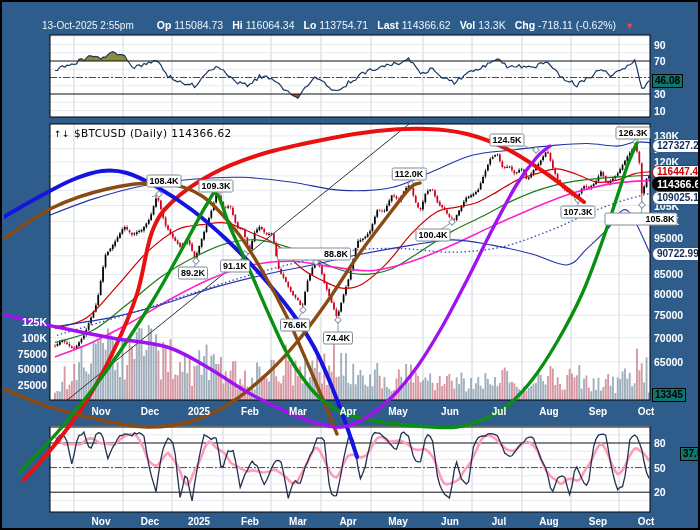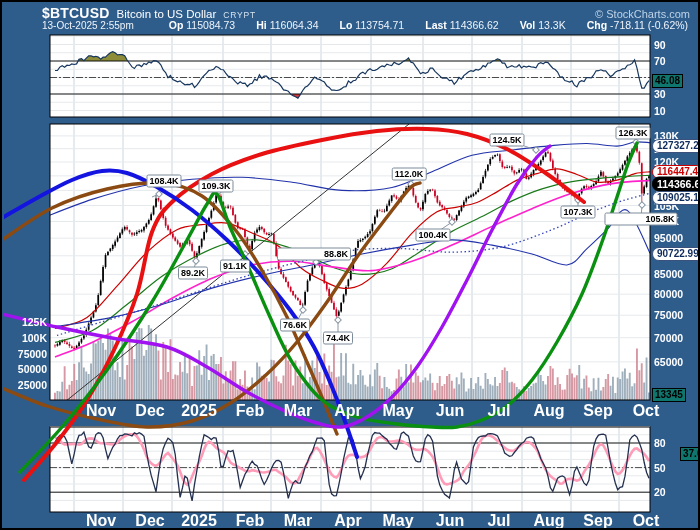--- a/index.html
+++ b/index.html
@@ -7,52 +7,46 @@
     position:relative;width:700px;height:530px;box-sizing:border-box;
     background:#2e5d8c;border:2px solid #000;overflow:hidden;
     font-family:"Liberation Sans",sans-serif;
   }
   
   #hdr1{position:absolute;left:40px;right:8px;top:3px;height:14px;display:flex;align-items:baseline;gap:7px;white-space:nowrap;}
   #hdr1 .sym{color:#fff;font-weight:bold;font-size:14px;letter-spacing:.2px;}
   #hdr1 .nm{color:#fff;font-size:11.5px;}
   #hdr1 .ex{color:#d7e4f2;font-size:8.5px;letter-spacing:.8px;}
   #hdr1 .brand{margin-left:auto;color:#bed3e8;font-size:11px;text-decoration:none;}
-  #hdr2{position:absolute;left:40px;right:8px;top:17px;height:13px;display:flex;align-items:baseline;gap:21px;white-space:nowrap;color:#eef4fb;font-size:10.5px;}
+  #hdr2{position:absolute;left:40px;right:8px;top:17px;height:13px;display:flex;align-items:baseline;gap:9px;white-space:nowrap;color:#eef4fb;font-size:10.5px;}
   #hdr2 .dt{font-size:10px;margin-right:14px;}
   #hdr2 b{color:#fff;font-weight:bold;margin-right:3px;margin-top:16px;}
   #hdr2 .tri{color:#ff4040;font-size:9px;}
   
   #gfx{position:absolute;left:0;top:0;}
   
   #ptitle{position:absolute;left:52px;top:125px;font-family:"DejaVu Sans",sans-serif;font-size:10.5px;color:#000;letter-spacing:.4px;white-space:nowrap;}
   #ptitle .updn{font-size:9px;margin-right:4px;}
   
   .albl{position:absolute;color:#fff;font-weight:bold;font-size:10.5px;transform:translateY(-50%);white-space:nowrap;}
   .vlbl{position:absolute;color:#fff;font-weight:bold;font-size:10.5px;transform:translateY(-50%);width:38px;left:7px;text-align:right;}
-  .month{position:absolute;color:#fff;font-weight:bold;font-size:16px;transform:translate(-50%,-50%);padding-left:38px;}
+  .month{position:absolute;color:#fff;font-weight:bold;font-size:10px;transform:translate(-50%,-50%);padding-left:38px;}
   .bubble{position:absolute;left:650px;transform:translateY(-50%);background:#fff;border:1px solid #3a517c;
           border-radius:7px;padding:0 4px;font-size:10px;font-weight:bold;color:#0d2a5c;white-space:nowrap;line-height:12px;}
   .bubble.red{border-color:#cc0000;color:#cc0000;}
   .bubble.black{background:#000;border-color:#000;color:#fff;font-size:10.5px;line-height:13px;}
   .vbox{position:absolute;left:650px;transform:translateY(-50%);background:#0f766e;border:1px solid #000;
         padding:0 2px;font-size:10px;font-weight:bold;color:#000;white-space:nowrap;line-height:12px;}
   .callout{position:absolute;transform:translate(-50%,-50%);background:#fff;border:1px solid #7d8b99;border-radius:2px;
            padding:0 2px;font-size:9px;font-weight:bold;color:#000;line-height:11px;white-space:nowrap;}
 </style>
 </head>
 <body>
 
 <div id="root">
-  <div id="hdr1">
-    <span class="sym">$BTCUSD</span>
-    <span class="nm">Bitcoin to US Dollar</span>
-    <span class="ex">CRYPT</span>
-    <a class="brand" href="#">© StockCharts.com</a>
-  </div>
   <div id="hdr2">
     <span class="dt">13-Oct-2025 2:55pm</span>
     <span><b>Op</b><span>115084.73</span></span>
     <span><b>Hi</b><span>116064.34</span></span>
     <span><b>Lo</b><span>113754.71</span></span>
     <span><b>Last</b><span>114366.62</span></span>
     <span><b>Vol</b><span>13.3K</span></span>
     <span><b>Chg</b><span>-718.11 (-0.62%)</span></span>
     <span class="tri">▼</span>
   </div>
@@ -225,20 +219,23 @@
       <g clip-path="url(#cpPage)">
         <path d="M22,478C27.5,471.6666666666667 44.5,453.3333333333333 55,440C65.5,426.6666666666667 75.5,413.3333333333333 85,398C94.5,382.6666666666667 103.66666666666667,365.6666666666667 112,348C120.33333333333333,330.3333333333333 128.66666666666666,311.6666666666667 135,292C141.33333333333334,272.3333333333333 144.16666666666666,245.33333333333334 150,230C155.83333333333334,214.66666666666666 160,209.66666666666666 170,200C180,190.33333333333334 195,180 210,172C225,164 241.66666666666666,157.66666666666666 260,152C278.3333333333333,146.33333333333334 300.8333333333333,141.83333333333334 320,138C339.1666666666667,134.16666666666666 357.5,130.83333333333334 375,129C392.5,127.16666666666667 410,126.5 425,127C440,127.5 451.6666666666667,128.66666666666666 465,132C478.3333333333333,135.33333333333334 491.6666666666667,140.33333333333334 505,147C518.3333333333334,153.66666666666666 532.1666666666666,163.16666666666666 545,172C557.8333333333334,180.83333333333334 575.8333333333334,195.33333333333334 582,200" fill="none" stroke="#e81010" stroke-width="4" stroke-linecap="round" stroke-linejoin="round"></path>
         <path d="M0,216C5.833333333333333,212.66666666666666 23.333333333333336,202.33333333333334 35,196C46.666666666666664,189.66666666666666 59.166666666666664,182.5 70,178C80.83333333333333,173.5 90.83333333333333,170.16666666666666 100,169C109.16666666666667,167.83333333333334 115.83333333333333,168.33333333333334 125,171C134.16666666666666,173.66666666666666 144.16666666666666,178.83333333333334 155,185C165.83333333333334,191.16666666666666 178.33333333333334,199.16666666666666 190,208C201.66666666666666,216.83333333333334 213.66666666666666,227.33333333333334 225,238C236.33333333333334,248.66666666666666 247.5,260.3333333333333 258,272C268.5,283.6666666666667 279,295.8333333333333 288,308C297,320.1666666666667 305,332.1666666666667 312,345C319,357.8333333333333 324.5,371.6666666666667 330,385C335.5,398.3333333333333 340.8333333333333,413.3333333333333 345,425C349.1666666666667,436.6666666666667 353.3333333333333,450 355,455" fill="none" stroke="#1414e0" stroke-width="4" stroke-linecap="round" stroke-linejoin="round"></path>
         <path d="M0,238C8.333333333333334,232.66666666666666 32.5,214.5 50,206C67.5,197.5 86.66666666666667,191.16666666666666 105,187C123.33333333333333,182.83333333333334 144.16666666666666,179.83333333333334 160,181C175.83333333333334,182.16666666666666 187.5,185.83333333333334 200,194C212.5,202.16666666666666 224.66666666666666,217 235,230C245.33333333333334,243 253.66666666666666,257.8333333333333 262,272C270.3333333333333,286.1666666666667 277.8333333333333,300.3333333333333 285,315C292.1666666666667,329.6666666666667 298.8333333333333,345.8333333333333 305,360C311.1666666666667,374.1666666666667 317,388 322,400C327,412 332.8333333333333,426.6666666666667 335,432" fill="none" stroke="#8a4a12" stroke-width="3.4" stroke-linecap="round" stroke-linejoin="round"></path>
         <path d="M0,386C7.5,389 29.166666666666664,398.8333333333333 45,404C60.833333333333336,409.1666666666667 78.33333333333333,413.5 95,417C111.66666666666667,420.5 129.16666666666666,424.6666666666667 145,425C160.83333333333334,425.3333333333333 175.83333333333334,423.1666666666667 190,419C204.16666666666666,414.8333333333333 217.5,407.8333333333333 230,400C242.5,392.1666666666667 254.16666666666666,382 265,372C275.8333333333333,362 285,352 295,340C305,328 315,314.1666666666667 325,300C335,285.8333333333333 345,269.1666666666667 355,255C365,240.83333333333334 376.1666666666667,226.5 385,215C393.8333333333333,203.5 402.5,191.66666666666666 408,186C413.5,180.33333333333334 416.3333333333333,181.83333333333334 418,181" fill="none" stroke="#8a4a12" stroke-width="3.4" stroke-linecap="round" stroke-linejoin="round"></path>
         <path d="M18,470C25,462.5 45.5,442 60,425C74.5,408 90,388.8333333333333 105,368C120,347.1666666666667 136.66666666666666,321.6666666666667 150,300C163.33333333333334,278.3333333333333 175.83333333333334,254.33333333333334 185,238C194.16666666666666,221.66666666666666 200,209.66666666666666 205,202C210,194.33333333333334 211.16666666666666,188.16666666666666 215,192C218.83333333333334,195.83333333333334 223,213.33333333333334 228,225C233,236.66666666666666 238.33333333333334,247 245,262C251.66666666666666,277 260.5,298.6666666666667 268,315C275.5,331.3333333333333 281.3333333333333,346.1666666666667 290,360C298.6666666666667,373.8333333333333 309.1666666666667,388.8333333333333 320,398C330.8333333333333,407.1666666666667 342.5,411 355,415C367.5,419 382.5,420.3333333333333 395,422C407.5,423.6666666666667 420,424.5 430,425C440,425.5 446.6666666666667,426.1666666666667 455,425C463.3333333333333,423.8333333333333 471.6666666666667,421.5 480,418C488.3333333333333,414.5 496.6666666666667,410.6666666666667 505,404C513.3333333333334,397.3333333333333 521.6666666666666,388.6666666666667 530,378C538.3333333333334,367.3333333333333 546.6666666666666,354.3333333333333 555,340C563.3333333333334,325.6666666666667 572.5,308.6666666666667 580,292C587.5,275.3333333333333 594.1666666666666,256.1666666666667 600,240C605.8333333333334,223.83333333333334 610.6666666666666,208 615,195C619.3333333333334,182 622.6666666666666,171 626,162C629.3333333333334,153 633.5,144.5 635,141" fill="none" stroke="#0a9010" stroke-width="3.4" stroke-linecap="round" stroke-linejoin="round"></path>
         <path d="M0,312C9.166666666666666,314.1666666666667 36.66666666666667,321 55,325C73.33333333333333,329 91.66666666666667,332.6666666666667 110,336C128.33333333333334,339.3333333333333 149.16666666666666,340.1666666666667 165,345C180.83333333333334,349.8333333333333 191.66666666666666,357.5 205,365C218.33333333333334,372.5 231.66666666666666,382.5 245,390C258.3333333333333,397.5 273.3333333333333,404.8333333333333 285,410C296.6666666666667,415.1666666666667 305.8333333333333,418.5 315,421C324.1666666666667,423.5 331.6666666666667,426 340,425C348.3333333333333,424 356.6666666666667,420 365,415C373.3333333333333,410 381.6666666666667,403.3333333333333 390,395C398.3333333333333,386.6666666666667 406.6666666666667,376.6666666666667 415,365C423.3333333333333,353.3333333333333 431.6666666666667,339.5 440,325C448.3333333333333,310.5 456.6666666666667,294.1666666666667 465,278C473.3333333333333,261.8333333333333 481.6666666666667,244 490,228C498.3333333333333,212 507.5,194.16666666666666 515,182C522.5,169.83333333333334 529.5,161.33333333333334 535,155C540.5,148.66666666666666 545.8333333333334,145.83333333333334 548,144" fill="none" stroke="#a012f0" stroke-width="3.4" stroke-linecap="round" stroke-linejoin="round"></path>
       </g>
     </svg>
 
+  <div id="ptitle">
+    <span class="updn">↑↓</span><span>$BTCUSD (Daily) 114366.62</span>
+  </div>
 
   <div id="labels">
       <div class="albl" style="left: 652px; top: 42.5px;">90</div>
       <div class="albl" style="left: 652px; top: 59px;">70</div>
       <div class="albl" style="left: 652px; top: 92px;">30</div>
       <div class="albl" style="left: 652px; top: 108.5px;">10</div>
       <div class="albl" style="left: 652px; top: 134px;">130K</div>
       <div class="albl" style="left: 652px; top: 147px;">125K</div>
       <div class="albl" style="left: 652px; top: 160px;">120K</div>
       <div class="albl" style="left: 652px; top: 174px;">115K</div>

